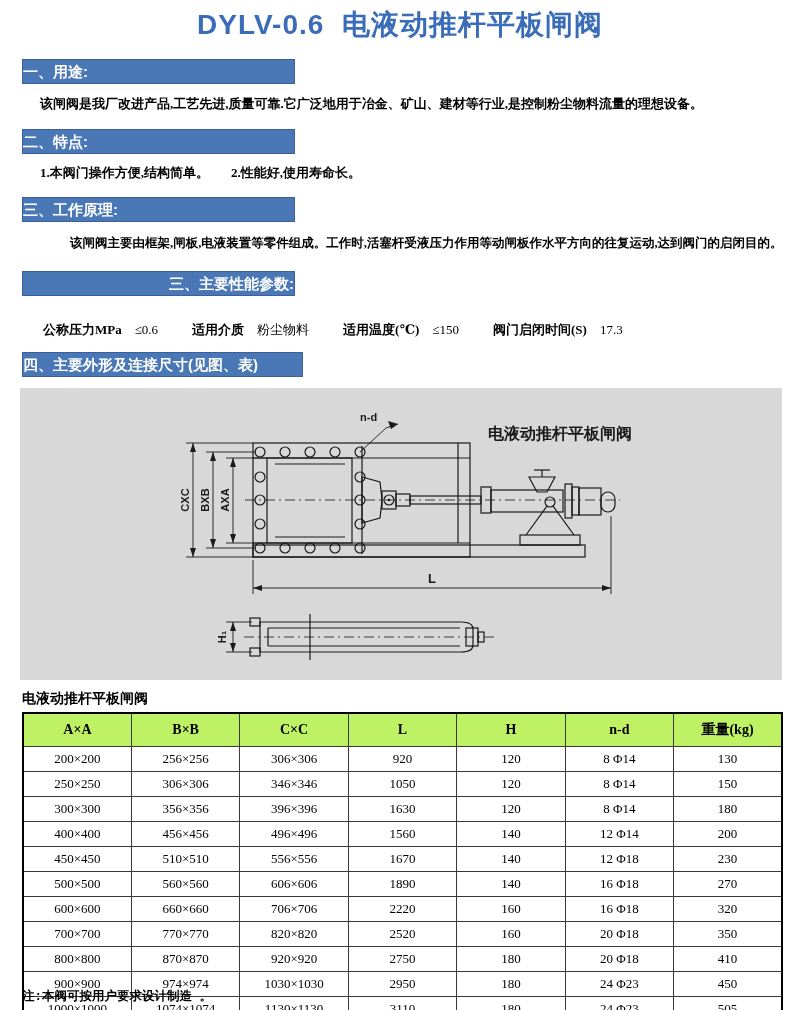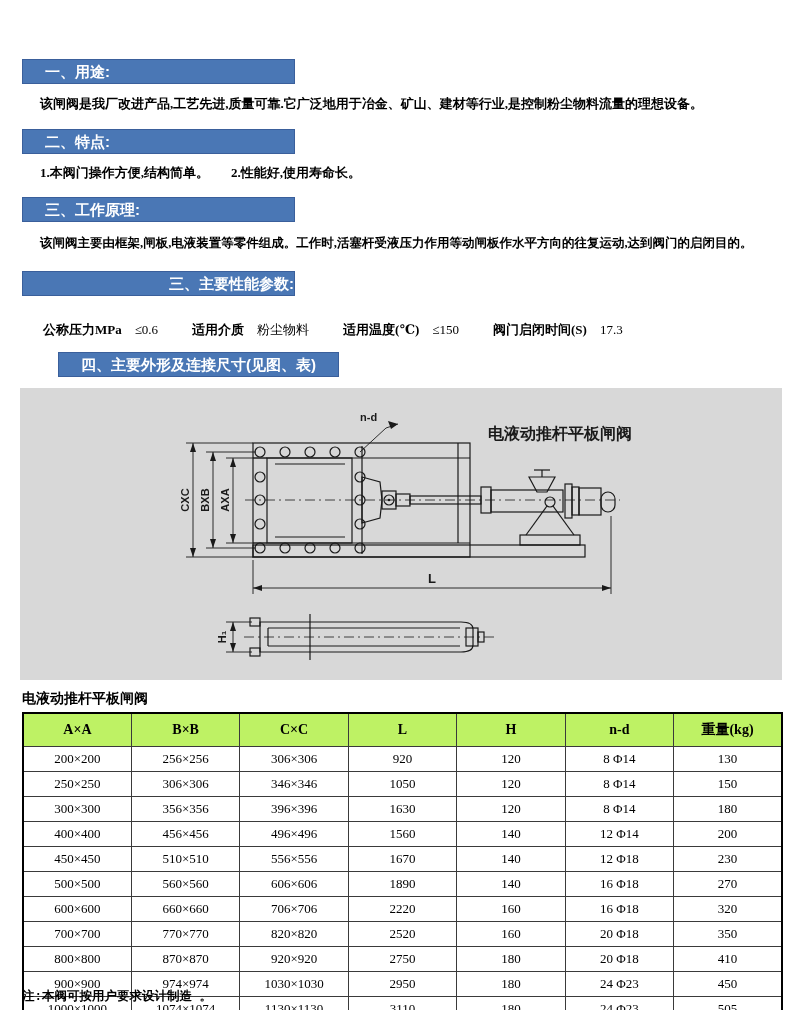--- a/index.html
+++ b/index.html
@@ -4,28 +4,28 @@
 <style>
   html,body{margin:0;padding:0;background:#ffffff;}
   #page{position:relative;width:800px;height:1010px;background:#fff;overflow:hidden;
         font-family:"Liberation Serif","DejaVu Serif",serif;color:#000;}
   .page-title{position:absolute;top:6px;left:0;width:100%;text-align:center;
         font-family:"Liberation Sans","DejaVu Sans",sans-serif;font-weight:bold;
         font-size:28px;color:#3a6cb8;letter-spacing:1px;white-space:pre;}
   .sec-bar{position:absolute;left:22px;width:273px;height:25px;box-sizing:border-box;
         background:#4a77b5;border:1px solid #3a5f9b;color:#ffffff;
         font-family:"Liberation Sans","DejaVu Sans",sans-serif;font-weight:bold;
-        font-size:15px;line-height:23px;padding-left:22px;white-space:nowrap;}
+        font-size:15px;line-height:23px;padding-left:0;white-space:nowrap;}
   #bar-s1{top:59px;} #bar-s2{top:129px;} #bar-s3{top:197px;} #bar-s4{top:271px;text-align:right;}
-  #bar-s5{top:352px;width:281px;margin-left:36px;}
+  #bar-s5{top:352px;width:281px;}
   .para{position:absolute;left:40px;font-size:13px;font-weight:bold;white-space:nowrap;text-align:center;}
   #para-s1{top:95px;}
   #feature-line{top:164px;}
   #feature-line .feat{margin-right:22px;}
-  #para-s3{top:235px;font-size:12.5px;}
+  #para-s3{top:235px;font-size:12.5px;margin-left:30px;}
   #perf-params{position:absolute;left:43px;top:321px;font-size:13px;white-space:nowrap;}
   #perf-params .param{margin-right:34px;}
   #perf-params .plabel{font-weight:bold;margin-right:13px;}
   #perf-params .pvalue{font-weight:normal;}
   #drawing-box{position:absolute;left:20px;top:388px;width:762px;height:292px;background:#d8d8d8;}
   #drawing-box svg{display:block;}
   .dwg-caption{font-family:"Liberation Serif","DejaVu Serif",serif;font-weight:bold;}
   #table-caption{position:absolute;left:22px;top:690px;font-size:14px;font-weight:bold;}
   #spec-table{position:absolute;left:22px;top:712px;width:761px;border-collapse:collapse;
         table-layout:fixed;text-align:center;border:2px solid #000;}
@@ -34,20 +34,21 @@
   #spec-table td{height:22px;font-size:13px;border:1px solid #3a3a3a;background:#fff;
         font-family:"Liberation Serif","DejaVu Serif",serif;}
   #page-note{position:absolute;left:22px;top:988px;font-size:12.5px;font-weight:bold;font-family:Liberation Mono, monospace;}
   text{fill:#1a1a1a;}
 </style>
 </head>
 <body>
 
 <div id="page">
 
+  <div class="page-title">DYLV-0.6  电液动推杆平板闸阀</div>
 
   <div class="sec-bar" id="bar-s1">一、用途:</div>
   <div class="para" id="para-s1">该闸阀是我厂改进产品,工艺先进,质量可靠.它广泛地用于冶金、矿山、建材等行业,是控制粉尘物料流量的理想设备。</div>
 
   <div class="sec-bar" id="bar-s2">二、特点:</div>
   <div class="para" id="feature-line">
     <span class="feat">1.本阀门操作方便,结构简单。</span><span class="feat">2.性能好,使用寿命长。</span>
   </div>
 
   <div class="sec-bar" id="bar-s3">三、工作原理:</div>

